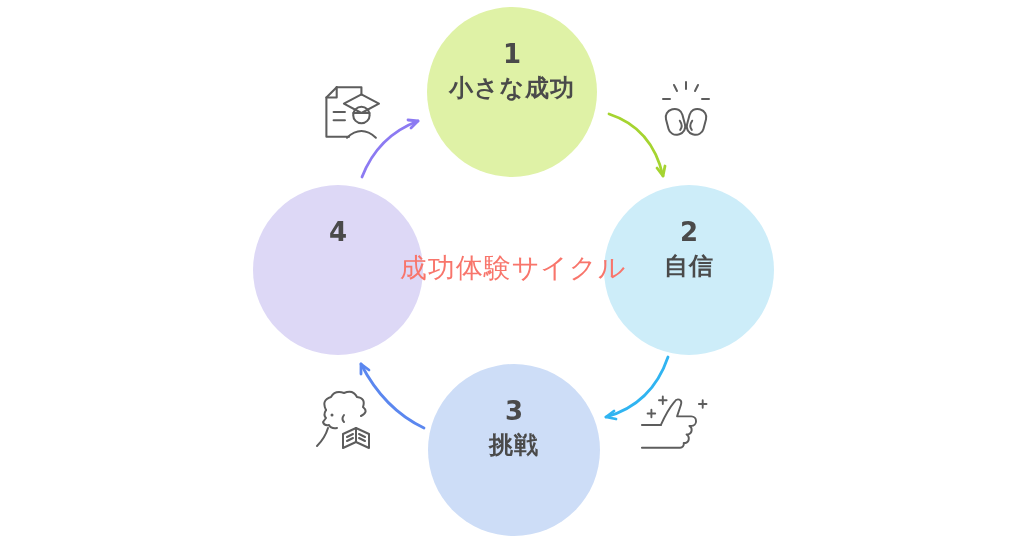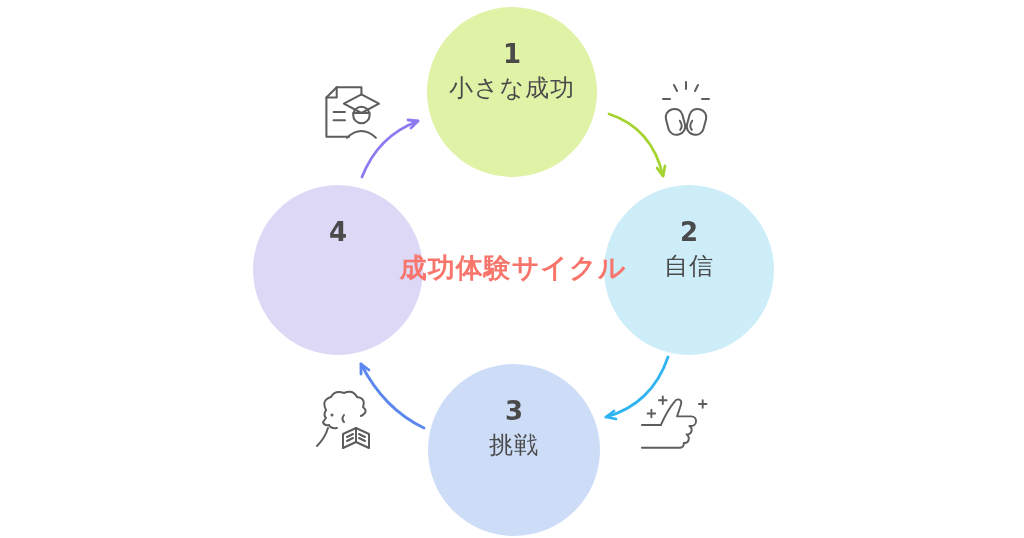--- a/index.html
+++ b/index.html
@@ -3,23 +3,23 @@
 <meta charset="utf-8">
 <style>
   html,body{margin:0;padding:0;}
   .canvas{position:relative;width:1024px;height:538px;background:#ffffff;overflow:hidden;
           font-family:"DejaVu Sans",sans-serif;}
   .arrow-layer{position:absolute;left:0;top:0;width:1024px;height:538px;}
   .arrow path{fill:none;stroke-width:2.8;stroke-linecap:round;stroke-linejoin:round;}
   .circle{position:absolute;border-radius:50%;display:flex;flex-direction:column;align-items:center;
           padding-top:34px;box-sizing:border-box;text-align:center;}
   .step-number{font-size:26px;font-weight:700;line-height:26px;}
-  .step-label{font-size:24px;font-weight:400;line-height:28px;margin-top:7px;letter-spacing:1px;white-space:nowrap;}
+  .step-label{font-size:24px;font-weight:700;line-height:28px;margin-top:7px;letter-spacing:1px;white-space:nowrap;}
   .cycle-title{position:absolute;left:513px;top:268px;transform:translate(-50%,-50%);
-               font-size:27px;font-weight:700;letter-spacing:1px;white-space:nowrap;}
+               font-size:27px;font-weight:400;letter-spacing:1px;white-space:nowrap;}
   .icon-box{position:absolute;}
   .icon-box svg{width:100%;height:100%;fill:none;stroke-width:2;stroke-linecap:round;stroke-linejoin:round;}
 </style>
 </head>
 <body style="background: rgb(255, 255, 255);">
 
 <div class="canvas">
 
   <svg class="arrow-layer" viewBox="0 0 1024 538">
     <g class="arrow" style="stroke: rgb(165, 212, 48);">

